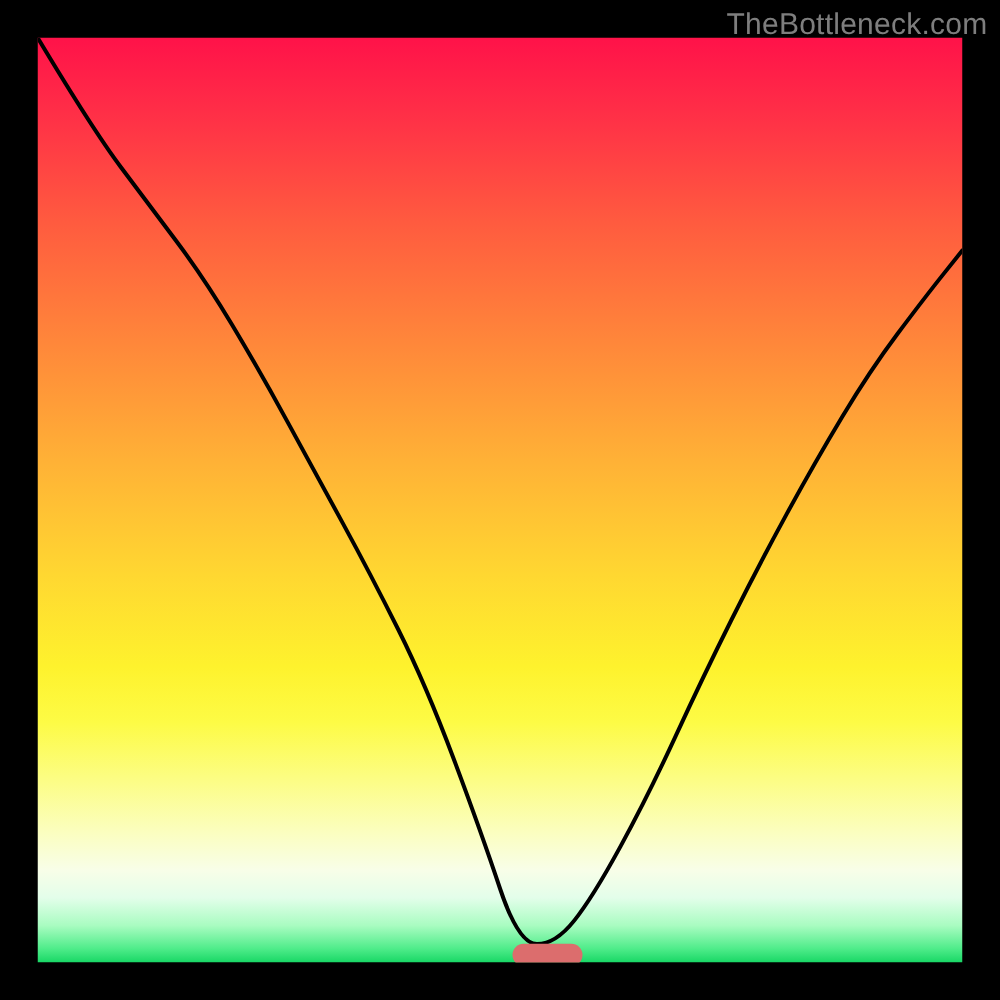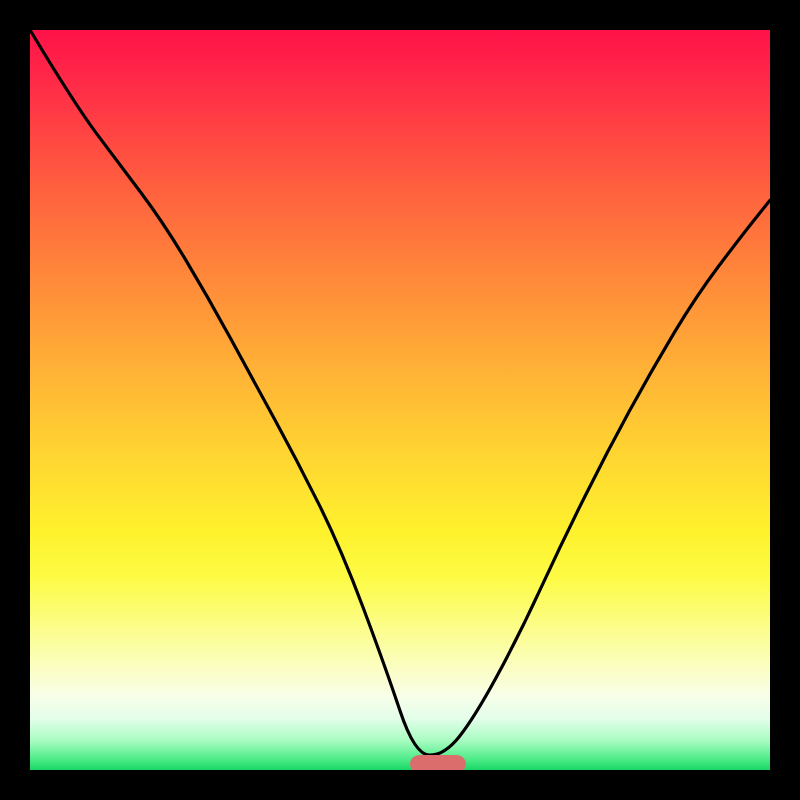--- a/index.html
+++ b/index.html
@@ -74,20 +74,21 @@
     background: #dc6d6d;
     border-radius: 9px;
     z-index: 20;
   }
 </style>
 </head>
 <body>
 
 <div class="frame">
 
+  <div class="watermark">TheBottleneck.com</div>
 
   <div class="plot-area">
     <div class="gradient-bg"></div>
 
     <svg class="curve-svg" viewBox="0 0 740 740" preserveAspectRatio="none">
       <path fill="none" stroke="#000000" stroke-width="3.2" stroke-linecap="round" d="M 0.0 0.0 Q 44.4 74.0 66.6 103.6 Q 88.8 133.2 111.0 162.8 Q 133.2 192.4 155.4 229.4 Q 177.6 266.4 199.8 307.1 Q 222.0 347.8 244.2 388.5 Q 266.4 429.2 288.6 473.6 Q 310.8 518.0 333.0 577.2 Q 355.2 636.4 370.0 680.8 Q 384.8 725.2 399.6 725.2 Q 414.4 725.2 429.2 706.7 Q 444.0 688.2 466.2 647.5 Q 488.4 606.8 510.6 558.7 Q 532.8 510.6 555.0 466.2 Q 577.2 421.8 599.4 381.1 Q 621.6 340.4 643.8 303.4 Q 666.0 266.4 688.2 236.8 Q 710.4 207.2 725.2 188.7 T 740.0 170.2"></path>
     </svg>
 
     <div class="marker" style="width: 56px; height: 18px; left: 380.48px; top: 725.08px; background: rgb(220, 109, 109);"></div>
   </div>

